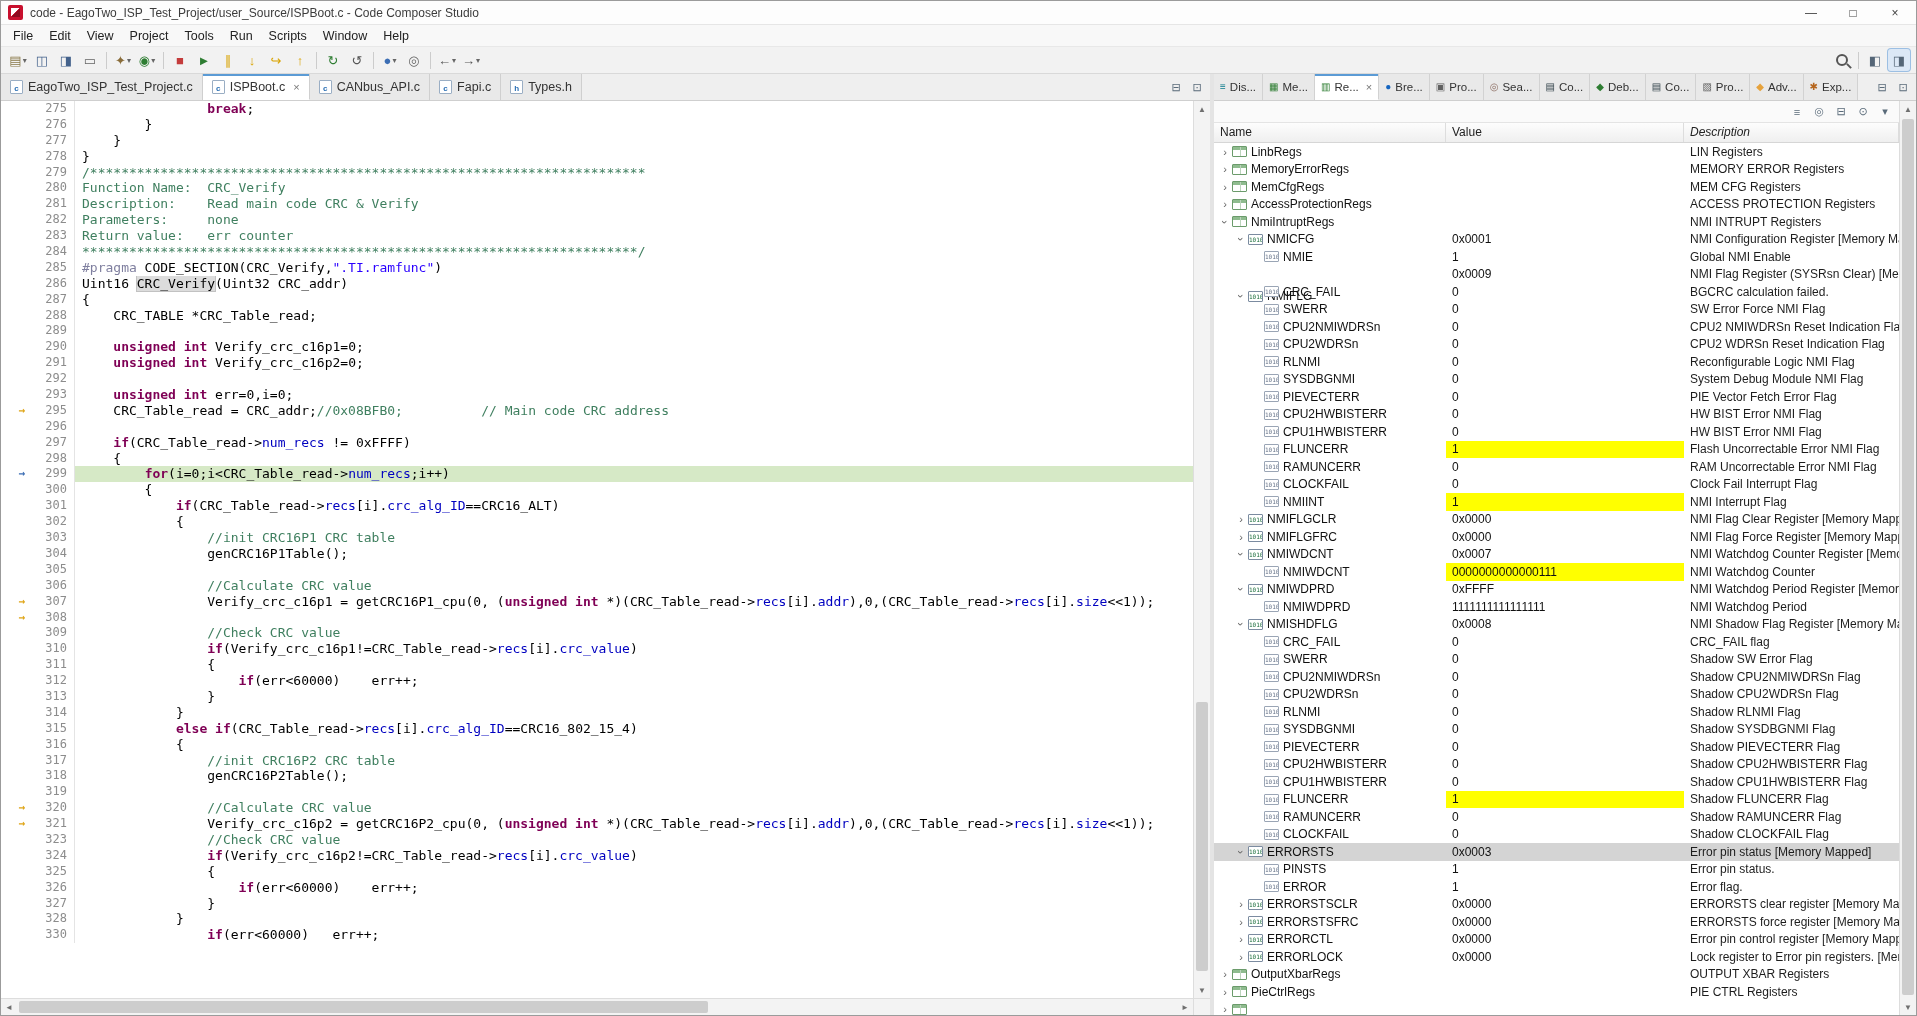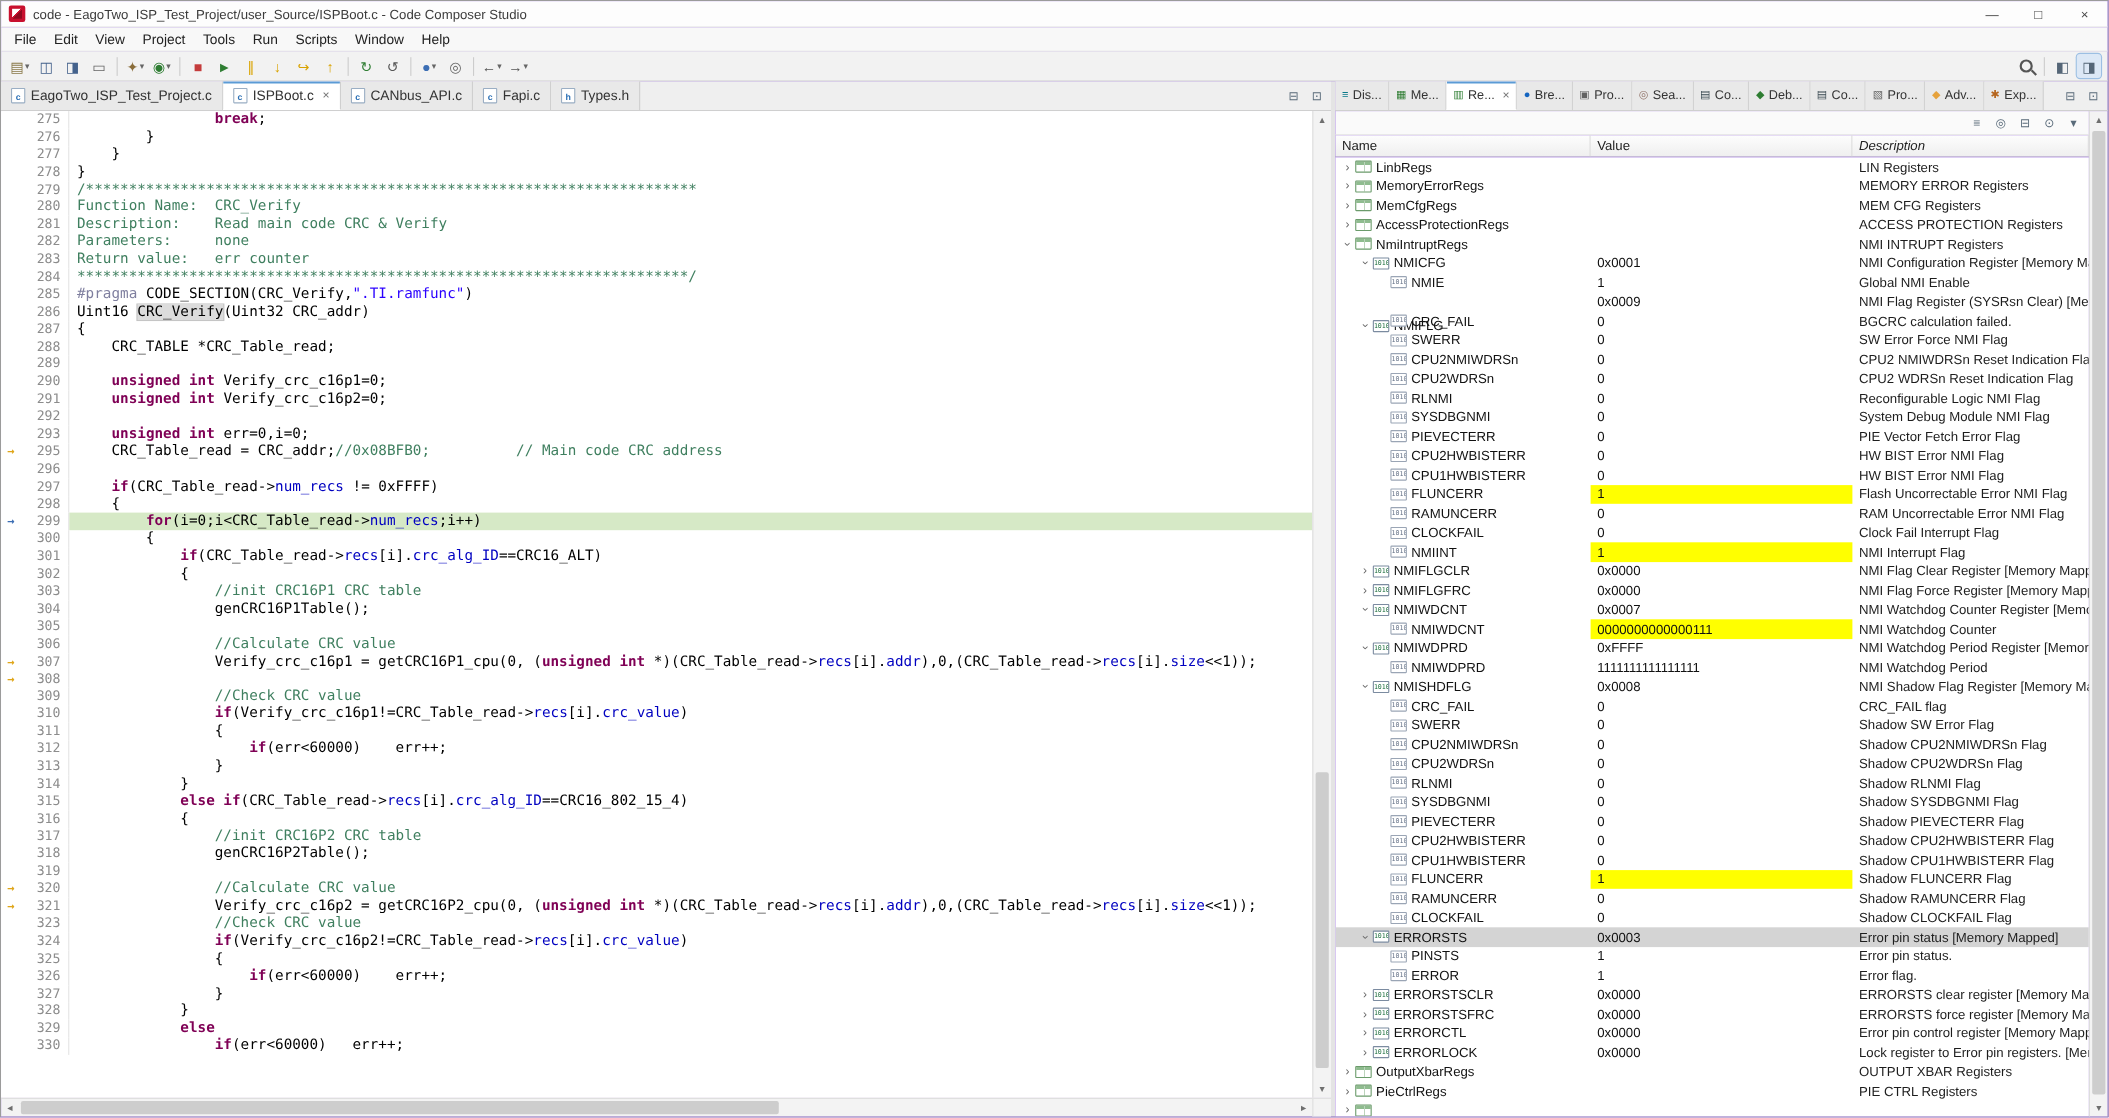--- a/index.html
+++ b/index.html
@@ -43,21 +43,21 @@
   .tabfill { flex:1; }
   .paneicons { display:flex; align-items:center; padding-right:4px; gap:3px; }
   .pico { font-size:11px; color:#5a6b7a; width:18px; text-align:center; }
 
   .rtab { display:flex; align-items:center; gap:4px; padding:0 6px; border-right:1px solid #d2d2d2; background:#e9e9e9; color:#333; font-size:11.5px; white-space:nowrap; }
   .rtab.active { background:#ffffff; box-shadow:inset 0 2px 0 #5b9bd5; border-bottom:1px solid #fff; }
   .rtglyph { font-size:10px; line-height:1; }
 
   
   .edbody { flex:1; display:flex; min-height:0; background:#fff; }
-  .codewrap { flex:1; overflow:hidden; background:#fff; }
+  .codewrap { flex:1; overflow:hidden; background:#fff;padding-left:12px; }
   .cl { display:flex; height:15.9px; line-height:15.9px; font-family:"DejaVu Sans Mono",monospace; font-size:13px; white-space:pre; }
   .cmark { width:18px; flex:none; text-align:center; font-size:11px; font-weight:bold; line-height:15.9px; }
   .my { color:#dfa518; } .mb { color:#3c6eb4; }
   .cnum { width:44px; flex:none; text-align:right; padding-right:7px; color:#8c8c8c; font-size:12px; border-right:1px solid #e4e4e4; }
   .ctext { flex:1; overflow:hidden; padding-left:7px; color:#000; }
   .ctext.hl { background:#d6e9c6; }
   .t-p { color:#000; }
   .t-k { color:#7f0055; font-weight:bold; }
   .t-c { color:#3f7f5f; }
   .t-s { color:#2a00ff; }
@@ -285,21 +285,20 @@
             <div class="cl"><span class="cmark"></span><span class="cnum">318</span><span class="ctext"><span class="t-p">                genCRC16P2Table();</span></span></div>
             <div class="cl"><span class="cmark"></span><span class="cnum">319</span><span class="ctext"></span></div>
             <div class="cl"><span class="cmark my">→</span><span class="cnum">320</span><span class="ctext"><span class="t-p">                </span><span class="t-c">//Calculate CRC value</span></span></div>
             <div class="cl"><span class="cmark my">→</span><span class="cnum">321</span><span class="ctext"><span class="t-p">                Verify_crc_c16p2 = getCRC16P2_cpu(0, (</span><span class="t-k">unsigned</span><span class="t-p"> </span><span class="t-k">int</span><span class="t-p"> *)(CRC_Table_read-&gt;</span><span class="t-f">recs</span><span class="t-p">[i].</span><span class="t-f">addr</span><span class="t-p">),0,(CRC_Table_read-&gt;</span><span class="t-f">recs</span><span class="t-p">[i].</span><span class="t-f">size</span><span class="t-p">&lt;&lt;1));</span></span></div>
             <div class="cl"><span class="cmark"></span><span class="cnum">323</span><span class="ctext"><span class="t-p">                </span><span class="t-c">//Check CRC value</span></span></div>
             <div class="cl"><span class="cmark"></span><span class="cnum">324</span><span class="ctext"><span class="t-p">                </span><span class="t-k">if</span><span class="t-p">(Verify_crc_c16p2!=CRC_Table_read-&gt;</span><span class="t-f">recs</span><span class="t-p">[i].</span><span class="t-f">crc_value</span><span class="t-p">)</span></span></div>
             <div class="cl"><span class="cmark"></span><span class="cnum">325</span><span class="ctext"><span class="t-p">                {</span></span></div>
             <div class="cl"><span class="cmark"></span><span class="cnum">326</span><span class="ctext"><span class="t-p">                    </span><span class="t-k">if</span><span class="t-p">(err&lt;60000)    err++;</span></span></div>
             <div class="cl"><span class="cmark"></span><span class="cnum">327</span><span class="ctext"><span class="t-p">                }</span></span></div>
             <div class="cl"><span class="cmark"></span><span class="cnum">328</span><span class="ctext"><span class="t-p">            }</span></span></div>
-            <div class="cl"><span class="cmark"></span><span class="cnum">329</span><span class="ctext"><span class="t-p">            </span><span class="t-k">else</span></span></div>
             <div class="cl"><span class="cmark"></span><span class="cnum">330</span><span class="ctext"><span class="t-p">                </span><span class="t-k">if</span><span class="t-p">(err&lt;60000)   err++;</span></span></div>
           </div>
         <div class="vscroll">
           <div class="sarr">▲</div>
           <div class="vthumb ed"></div>
           <div class="sarr bot">▼</div>
         </div>
       </div>
       <div class="hscroll">
         <div class="harr">◄</div>

